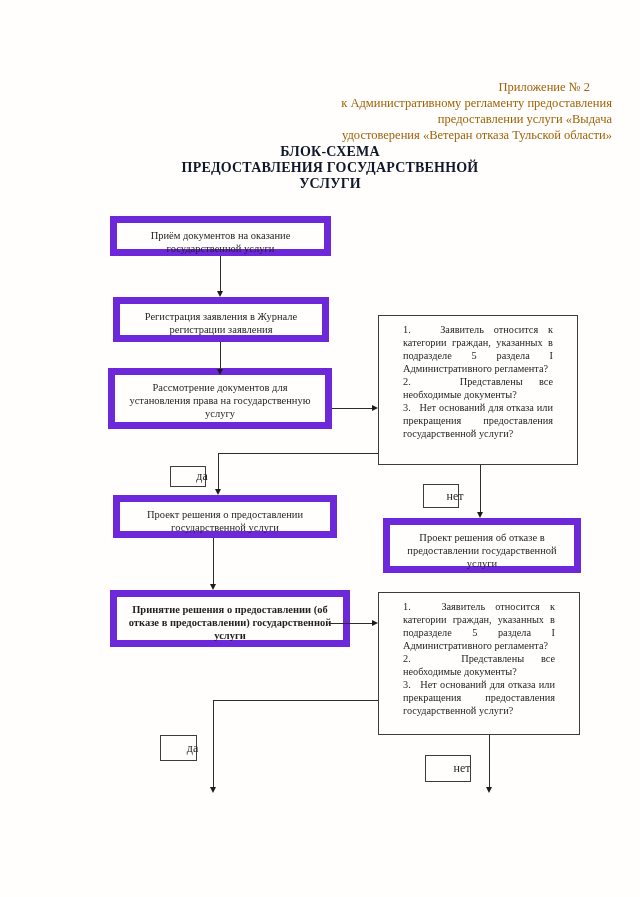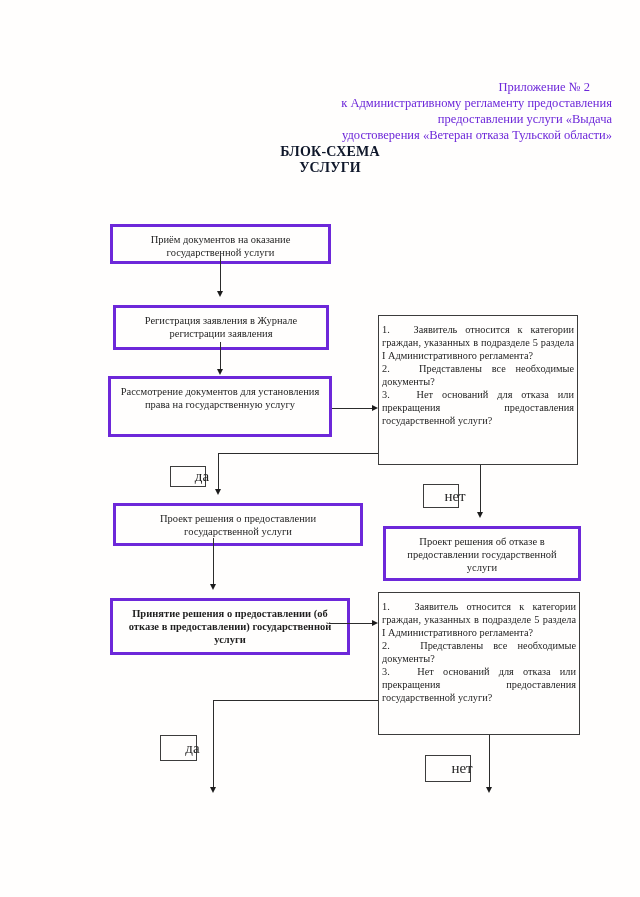--- a/index.html
+++ b/index.html
@@ -8,47 +8,47 @@
     background:#ffffff;
     font-family:"Liberation Serif", serif;
     color:#1f1f1f;
     position:relative;
     overflow:hidden;
   }
   .page{position:absolute;inset:0;background:#fffefd;}
   
   .hdr{
     position:absolute;top:79px;right:28px;width:330px;
-    text-align:right;font-size:12.5px;line-height:16px;color:#6d28d9;
+    text-align:right;font-size:12.5px;line-height:16px;color:#a16207;
   }
   .hdr .l0{padding-right:22px;}
   
   .title{
     position:absolute;top:144px;left:20px;width:620px;
     text-align:center;font-weight:bold;font-size:14px;line-height:16px;
     letter-spacing:.2px;color:#0f172a;
   }
   
   .fbox{
     position:absolute;box-sizing:border-box;
-    border:3px solid #6d28d9;background:#fffefd;
+    border:7px solid #6d28d9;background:#fffefd;
     font-size:10.5px;line-height:13px;text-align:center;
-    padding:6px 8px 0;color:#1f1f1f;margin-top:8px;
+    padding:6px 8px 0;color:#1f1f1f;
   }
   .dbox{
     position:absolute;box-sizing:border-box;
     border:1px solid #3c3c3c;background:#fffefd;
     font-size:10.3px;line-height:13px;text-align:justify;
-    padding:7px 3px 0;color:#1f1f1f;
+    padding:7px 24px 0;color:#1f1f1f;
   }
   .dbox .dq{text-align:justify;}
   .lbl{
     position:absolute;box-sizing:border-box;
     border:1px solid #3c3c3c;background:#fffefd;
-    font-size:15px;color:#1f1f1f;
+    font-size:12px;color:#1f1f1f;
     display:flex;align-items:center;justify-content:center;padding-left:28px;
   }
   
   .ln{position:absolute;background:#2c2c2c;}
   .ah-down{
     position:absolute;width:0;height:0;
     border-left:3.5px solid transparent;border-right:3.5px solid transparent;
     border-top:6px solid #1c1c1c;
   }
   .ah-right{
@@ -64,30 +64,31 @@
 
   <div class="hdr">
     <div class="l0">Приложение № 2</div>
     <div>к Административному регламенту предоставления</div>
     <div>предоставлении услуги «Выдача</div>
     <div>удостоверения «Ветеран отказа Тульской области»</div>
   </div>
 
   <div class="title">
     <div>БЛОК-СХЕМА</div>
+    <div>ПРЕДОСТАВЛЕНИЯ ГОСУДАРСТВЕННОЙ</div>
     <div>УСЛУГИ</div>
   </div>
 
   <div class="fbox" style="left:110px;top:216px;width:221px;height:40px;">Приём документов на оказание государственной услуги</div>
 
   <div class="fbox" style="left:113px;top:297px;width:216px;height:45px;">Регистрация заявления в Журнале регистрации заявления</div>
 
   <div class="fbox" style="left:108px;top:368px;width:224px;height:61px;">Рассмотрение документов для установления права на государственную услугу</div>
 
-  <div class="fbox" style="left:113px;top:495px;width:250px;height:43px;">Проект решения  о предоставлении государственной услуги</div>
+  <div class="fbox" style="left:113px;top:495px;width:224px;height:43px;">Проект решения  о предоставлении государственной услуги</div>
 
   <div class="fbox" style="left:110px;top:590px;width:240px;height:57px;font-weight:bold;">Принятие решения о предоставлении (об отказе в предоставлении) государственной услуги</div>
 
   <div class="fbox" style="left:383px;top:518px;width:198px;height:55px;">Проект решения об отказе в предоставлении государственной услуги</div>
 
   <div class="dbox" style="left:378px;top:315px;width:200px;height:150px;">
     <div class="dq">1.&nbsp;&nbsp; Заявитель относится к категории граждан, указанных в подразделе 5 раздела I Административного регламента?</div>
     <div class="dq">2.&nbsp;&nbsp; Представлены все необходимые документы?</div>
     <div class="dq">3.&nbsp;&nbsp; Нет оснований для отказа или прекращения предоставления государственной услуги?</div>
   </div>

